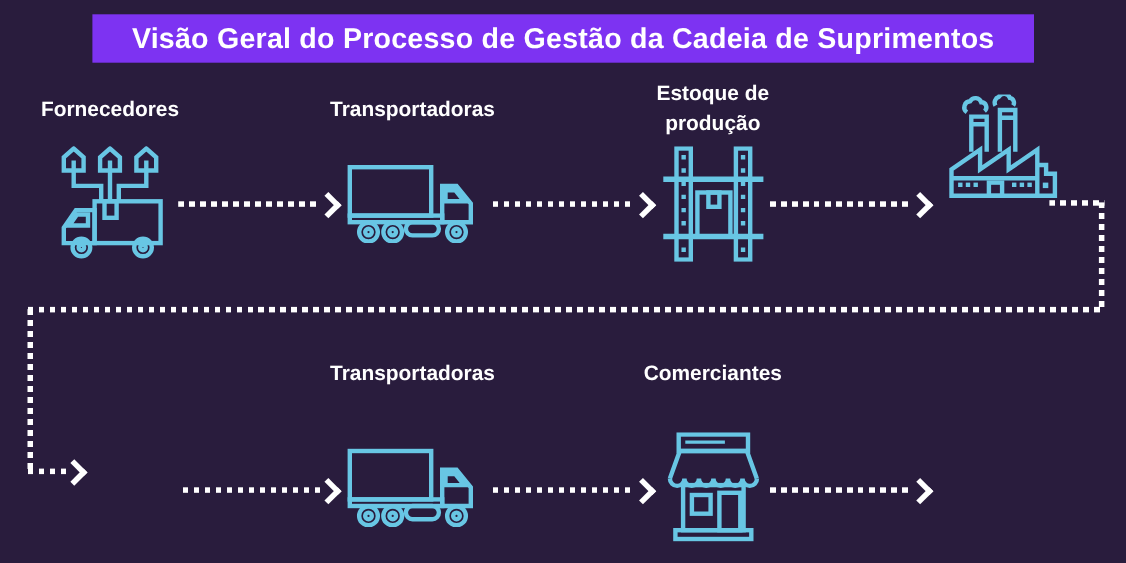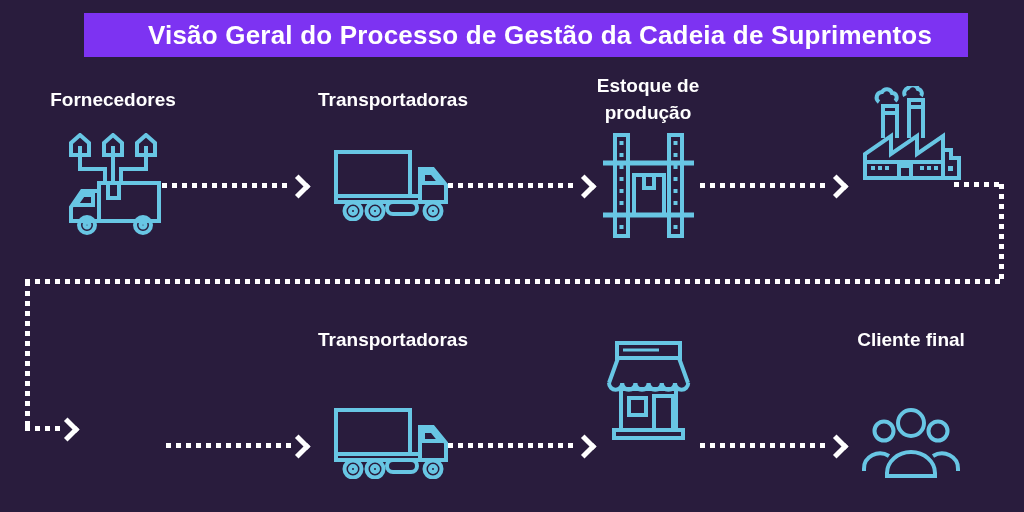--- a/index.html
+++ b/index.html
@@ -6,27 +6,27 @@
   .canvas{
     position:relative;width:1024px;height:512px;overflow:hidden;
     background:#291c3d;
     font-family:"Liberation Sans", sans-serif;
   }
   
   .banner{
     position:absolute;left:84px;top:13px;width:856px;height:44px;
     background:#7d33f2;color:#fff;
     display:flex;align-items:center;justify-content:center;
-    font-size:26px;font-weight:bold;letter-spacing:.2px;white-space:nowrap;padding-left:28px;
+    font-size:26px;font-weight:bold;letter-spacing:.2px;white-space:nowrap;
   }
   
   .node{
     position:absolute;width:200px;display:flex;flex-direction:column;align-items:center;
   }
-  .col1{left:13px}.col2{left:293px}.col3{left:548px}.col4{left:811px}
+  .col1{left:0}.col2{left:275px}.col3{left:548px}.col4{left:811px}
   .rowtop{top:74px}.rowbottom{top:314px}
   .label{
     height:52px;display:flex;align-items:center;justify-content:center;
     text-align:center;color:#fff;font-size:19px;font-weight:bold;line-height:1.4;
   }
   .label.narrow{max-width:130px}
   .iconbox{
     height:114px;display:flex;align-items:center;justify-content:center;margin-top:2px;
   }
   .rowbottom .iconbox{margin-top:20px}
@@ -154,47 +154,35 @@
           <circle cx="20" cy="62" r="3"></circle>
         <circle cx="42" cy="62" r="8.5"></circle>
           <circle cx="42" cy="62" r="3"></circle>
         <circle cx="100" cy="62" r="8.5"></circle>
           <circle cx="100" cy="62" r="3"></circle>
       </svg>
     </div>
   </div>
 
   <div class="node col3 rowbottom">
+    <div class="label">Comerciantes</div>
     <div class="iconbox">
       <svg width="95" height="100" viewBox="0 0 95 100">
         <rect x="16" y="2" width="63" height="15"></rect>
         <line x1="22" y1="9" x2="58" y2="9" stroke-width="3"></line>
         <path d="M8 42 L17 17 H78 L87 42"></path>
         <path d="M8 42 a6.6 6.7 0 0 0 13.2 0 a6.6 6.7 0 0 0 13.2 0 a6.6 6.7 0 0 0 13.2 0 a6.6 6.7 0 0 0 13.2 0 a6.6 6.7 0 0 0 13.2 0 a6.6 6.7 0 0 0 13.2 0"></path>
         <rect x="20" y="48" width="55" height="41"></rect>
         <rect x="28" y="57" width="17" height="17"></rect>
         <rect x="53" y="55" width="19" height="34"></rect>
         <rect x="13" y="89" width="69" height="8"></rect>
       </svg>
     </div>
   </div>
 
-  <div class="node col4 rowbottom">
-    <div class="label">Cliente final</div>
-    <div class="iconbox">
-      <svg width="100" height="78" viewBox="0 0 100 78" stroke-width="4.5">
-        <circle cx="23" cy="27" r="9.5"></circle>
-        <circle cx="77" cy="27" r="9.5"></circle>
-        <circle cx="50" cy="19" r="13"></circle>
-        <path d="M3 67 V65 A16 15 0 0 1 28 52"></path>
-        <path d="M97 67 V65 A16 15 0 0 0 72 52"></path>
-        <path d="M26 72 V69 A24 21 0 0 1 74 69 V72 Z"></path>
-      </svg>
-    </div>
-  </div>
 
   <div class="arrow" style="left:162px;top:176px;width:146px">
       <div class="dots"></div>
       <div class="chev"></div>
     </div>
   <div class="arrow" style="left:448px;top:176px;width:146px">
       <div class="dots"></div>
       <div class="chev"></div>
     </div>
   <div class="arrow" style="left:700px;top:176px;width:146px">

